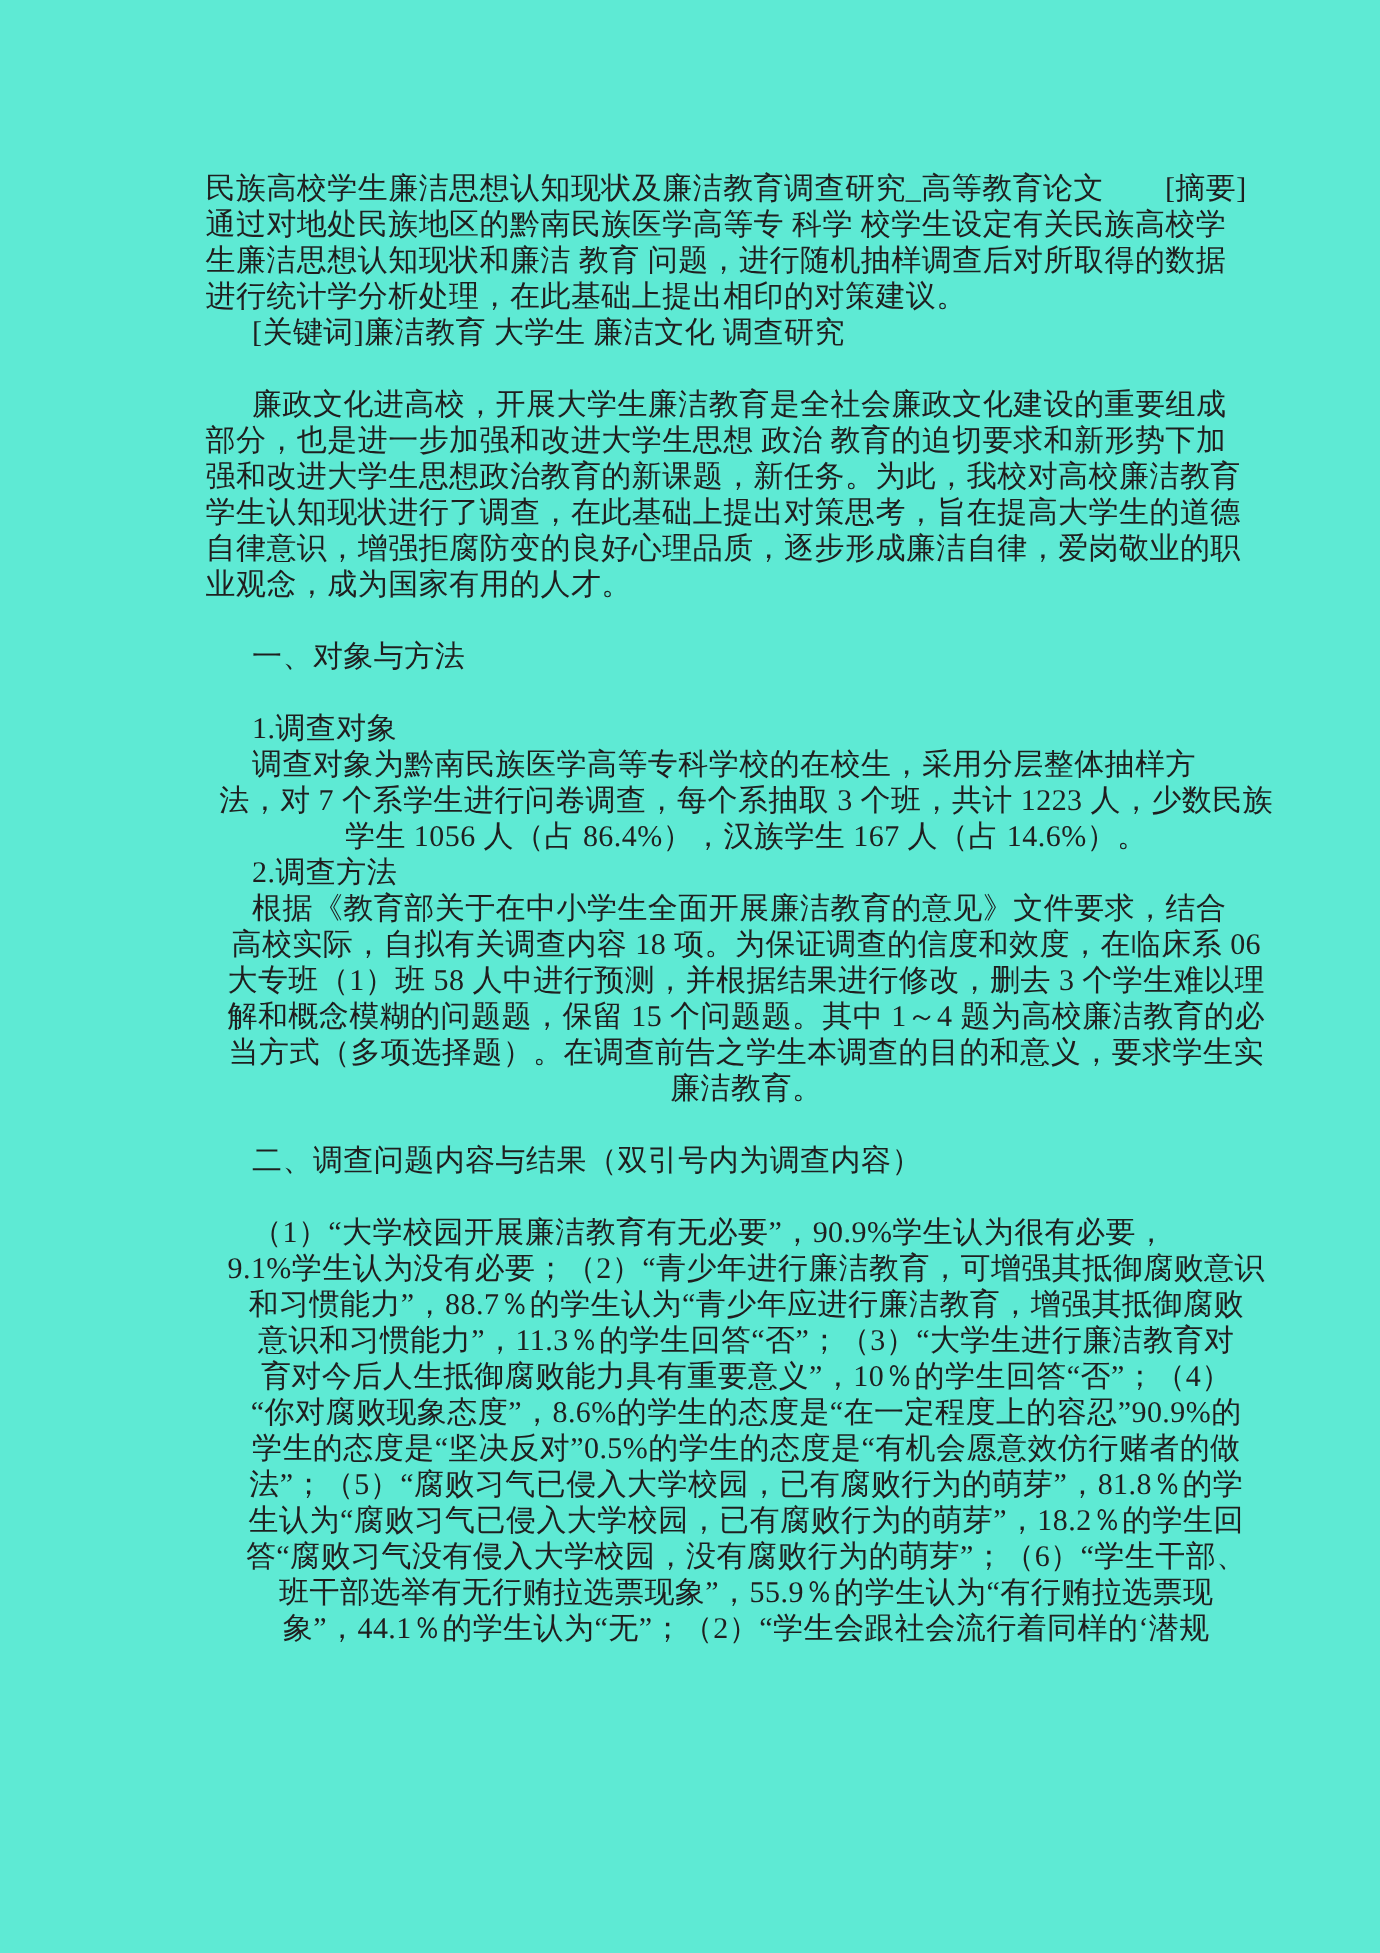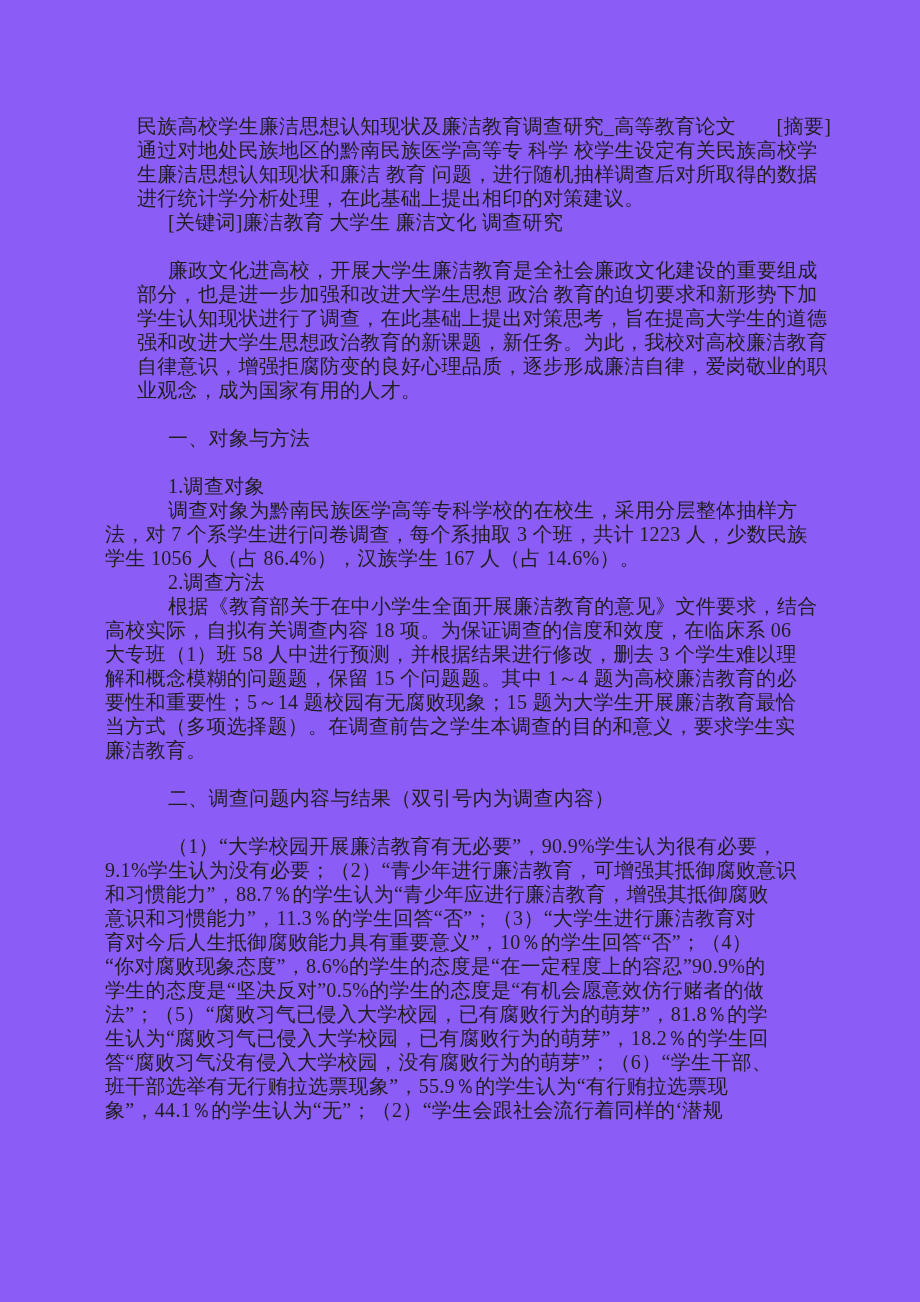--- a/index.html
+++ b/index.html
@@ -4,74 +4,73 @@
 <style>
   html, body {
     margin: 0;
     padding: 0;
     background: #ffffff;
   }
   .page {
     position: relative;
     width: 920px;
     height: 1302px;
-    background: #8b5cf6;
+    background: #5eead4;
     overflow: hidden;
   }
   .doc {
     position: absolute;
     top: 114px;
     left: 104px;
     right: 30px;
     font-family: "Liberation Serif", "DejaVu Serif", serif;
     font-size: 20px;
     line-height: 24px;
     letter-spacing: 0.3px;
     color: #1f1f1f;
   }
   .line {
     white-space: pre;
     height: 24px;
     overflow: visible;
   }
   .line.normal  { margin-left: 33px; }
   .line.indent  { margin-left: 64px; }
-  .line.outdent { margin-left: 1px; }
+  .line.outdent { margin-left: 1px; text-align: center; }
   .line.blank   { margin-left: 0; }
 </style>
 </head>
 <body>
 
 <div class="page">
   <div class="doc" id="doc-lines">
       <div class="line normal">民族高校学生廉洁思想认知现状及廉洁教育调查研究_高等教育论文　　[摘要]</div>
       <div class="line normal">通过对地处民族地区的黔南民族医学高等专 科学 校学生设定有关民族高校学</div>
       <div class="line normal">生廉洁思想认知现状和廉洁 教育 问题，进行随机抽样调查后对所取得的数据</div>
       <div class="line normal">进行统计学分析处理，在此基础上提出相印的对策建议。</div>
       <div class="line indent">[关键词]廉洁教育 大学生 廉洁文化 调查研究</div>
       <div class="line blank">&nbsp;</div>
       <div class="line indent">廉政文化进高校，开展大学生廉洁教育是全社会廉政文化建设的重要组成</div>
       <div class="line normal">部分，也是进一步加强和改进大学生思想 政治 教育的迫切要求和新形势下加</div>
+      <div class="line normal">强和改进大学生思想政治教育的新课题，新任务。为此，我校对高校廉洁教育</div>
       <div class="line normal">学生认知现状进行了调查，在此基础上提出对策思考，旨在提高大学生的道德</div>
-      <div class="line normal">强和改进大学生思想政治教育的新课题，新任务。为此，我校对高校廉洁教育</div>
       <div class="line normal">自律意识，增强拒腐防变的良好心理品质，逐步形成廉洁自律，爱岗敬业的职</div>
       <div class="line normal">业观念，成为国家有用的人才。</div>
       <div class="line blank">&nbsp;</div>
       <div class="line indent">一、对象与方法</div>
       <div class="line blank">&nbsp;</div>
       <div class="line indent">1.调查对象</div>
       <div class="line indent">调查对象为黔南民族医学高等专科学校的在校生，采用分层整体抽样方</div>
       <div class="line outdent">法，对 7 个系学生进行问卷调查，每个系抽取 3 个班，共计 1223 人，少数民族</div>
       <div class="line outdent">学生 1056 人（占 86.4%），汉族学生 167 人（占 14.6%）。</div>
       <div class="line indent">2.调查方法</div>
       <div class="line indent">根据《教育部关于在中小学生全面开展廉洁教育的意见》文件要求，结合</div>
       <div class="line outdent">高校实际，自拟有关调查内容 18 项。为保证调查的信度和效度，在临床系 06</div>
       <div class="line outdent">大专班（1）班 58 人中进行预测，并根据结果进行修改，删去 3 个学生难以理</div>
       <div class="line outdent">解和概念模糊的问题题，保留 15 个问题题。其中 1～4 题为高校廉洁教育的必</div>
-      <div class="line outdent">要性和重要性；5～14 题校园有无腐败现象；15 题为大学生开展廉洁教育最恰</div>
       <div class="line outdent">当方式（多项选择题）。在调查前告之学生本调查的目的和意义，要求学生实</div>
       <div class="line outdent">廉洁教育。</div>
       <div class="line blank">&nbsp;</div>
       <div class="line indent">二、调查问题内容与结果（双引号内为调查内容）</div>
       <div class="line blank">&nbsp;</div>
       <div class="line indent">（1）“大学校园开展廉洁教育有无必要”，90.9%学生认为很有必要，</div>
       <div class="line outdent">9.1%学生认为没有必要；（2）“青少年进行廉洁教育，可增强其抵御腐败意识</div>
       <div class="line outdent">和习惯能力”，88.7％的学生认为“青少年应进行廉洁教育，增强其抵御腐败</div>
       <div class="line outdent">意识和习惯能力”，11.3％的学生回答“否”；（3）“大学生进行廉洁教育对</div>
       <div class="line outdent">育对今后人生抵御腐败能力具有重要意义”，10％的学生回答“否”；（4）</div>

